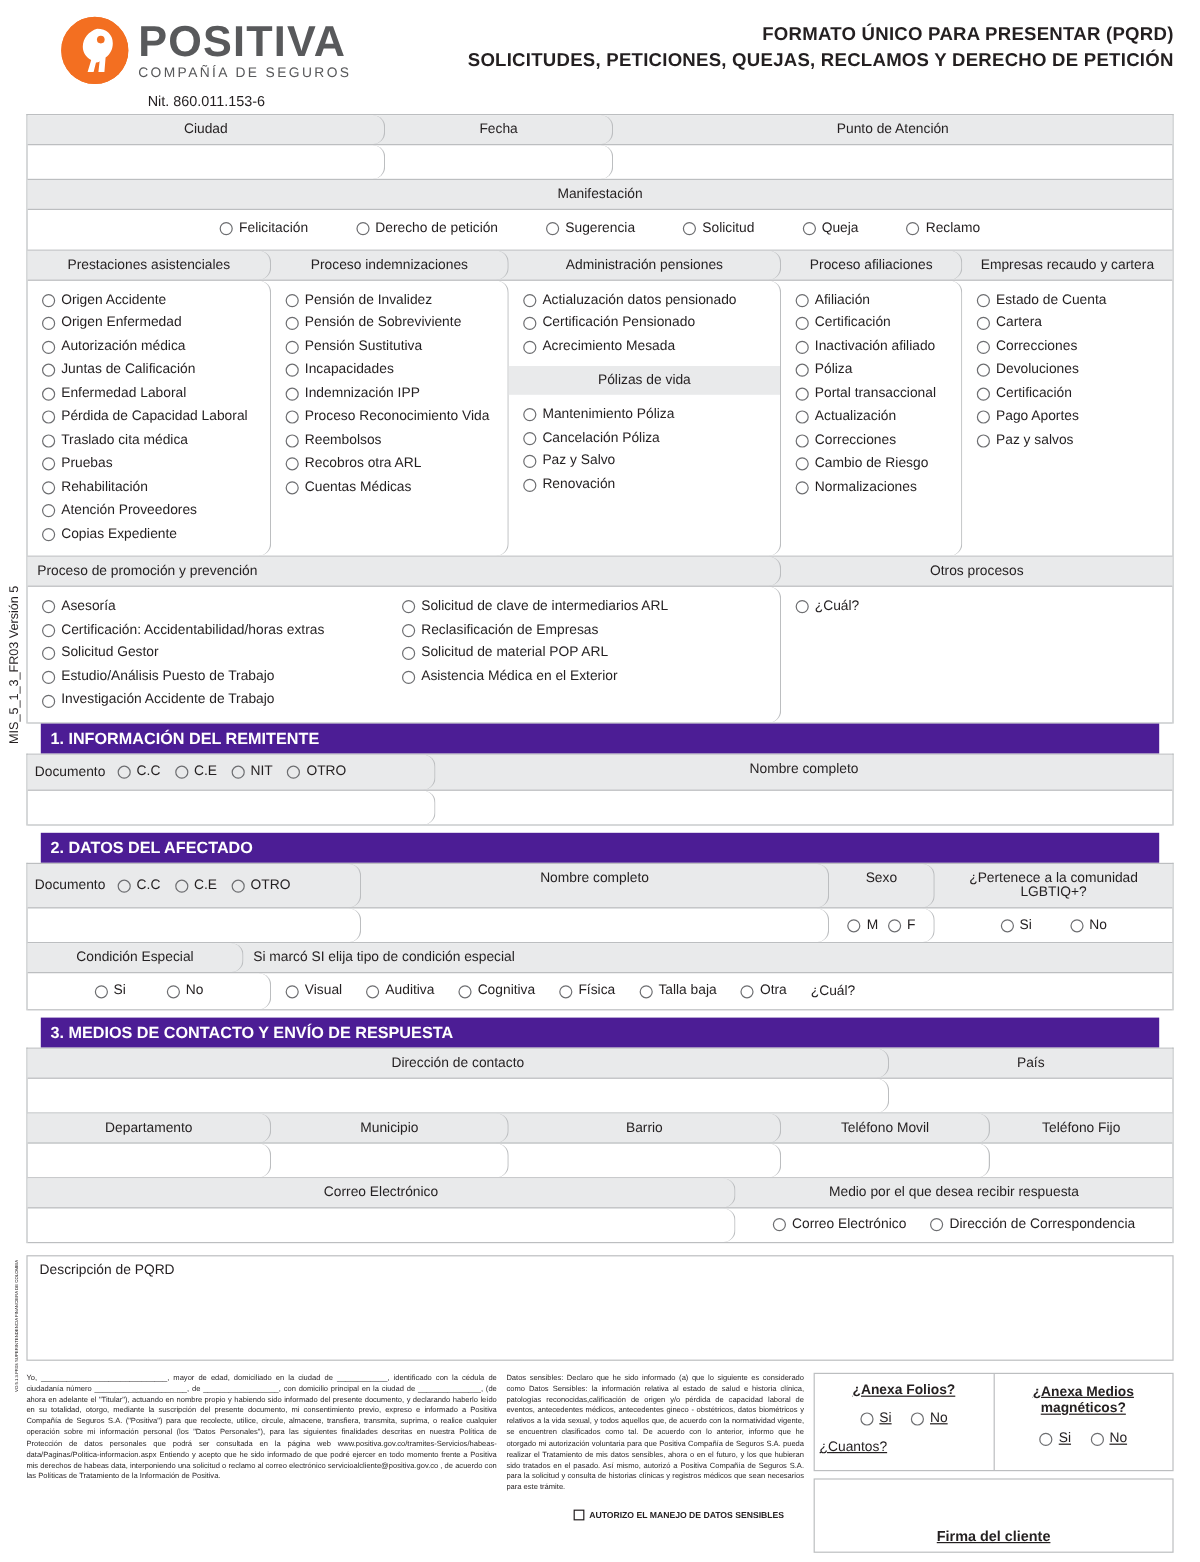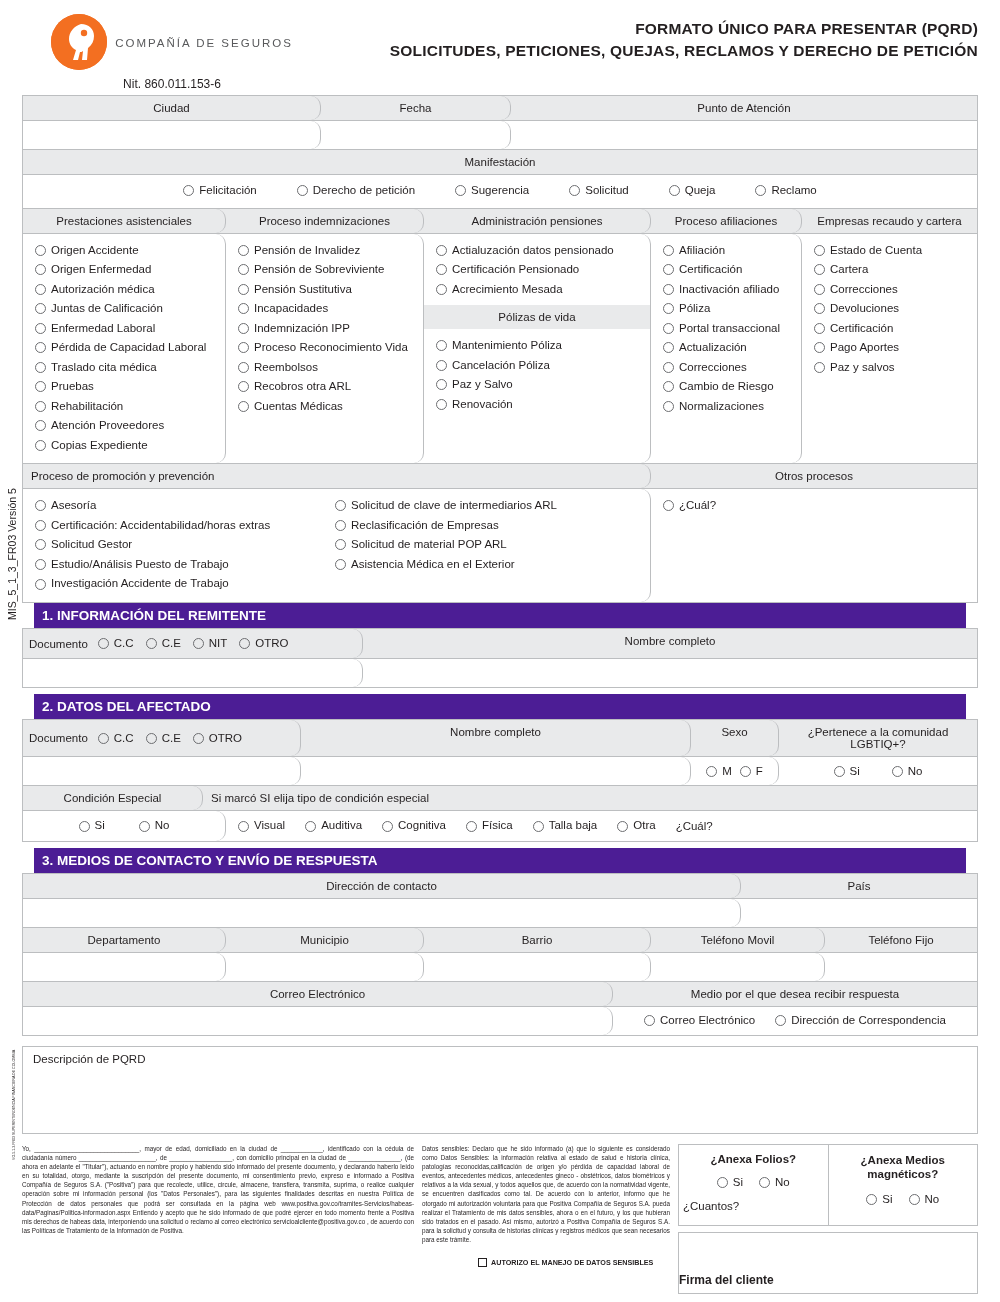--- a/index.html
+++ b/index.html
@@ -78,20 +78,21 @@
     <div class="logo-block">
       <div class="logo-row">
         <div class="logo-mark">
           <svg width="56" height="56" viewBox="0 0 56 56">
             <circle cx="28" cy="28" r="28" fill="#f36f21"></circle>
             <path d="M30 10c-7 2-12 8-12 15 0 5 3 9 7 11l-3 10h5l2-8c1 0 2 0 3-1l-1 9h5l1-12c4-3 6-7 6-12 0-7-5-12-13-12z" fill="#ffffff"></path>
             <circle cx="33" cy="19" r="3.2" fill="#f36f21"></circle>
           </svg>
         </div>
         <div class="logo-text">
+          <div class="logo-name">POSITIVA</div>
           <div class="logo-sub">COMPAÑÍA DE SEGUROS</div>
         </div>
       </div>
       <div class="nit">Nit. 860.011.153-6</div>
     </div>
     <div class="title-block">
       <div class="title-1">FORMATO ÚNICO PARA PRESENTAR (PQRD)</div>
       <div class="title-2">SOLICITUDES, PETICIONES, QUEJAS, RECLAMOS Y DERECHO DE PETICIÓN</div>
     </div>
   </div>
@@ -565,21 +566,21 @@
     <div style="font-size:11.5px;">Descripción de PQRD</div>
   </div>
 
   <div style="display:flex; margin:10px 22px 0 22px; gap:8px;">
     <div style="width:392px;">
       <div class="legal">Yo, ______________________________, mayor de edad, domiciliado en la ciudad de ____________, identificado con la cédula de ciudadanía número ______________________, de __________________, con domicilio principal en la ciudad de _______________, (de ahora en adelante el "Titular"), actuando en nombre propio y habiendo sido informado del presente documento, y declarando haberlo leído en su totalidad, otorgo, mediante la suscripción del presente documento, mi consentimiento previo, expreso e informado a Positiva Compañía de Seguros S.A. ("Positiva") para que recolecte, utilice, circule, almacene, transfiera, transmita, suprima, o realice cualquier operación sobre mi información personal (los "Datos Personales"), para las siguientes finalidades descritas en nuestra Política de Protección de datos personales que podrá ser consultada en la página web www.positiva.gov.co/tramites-Servicios/habeas-data/Paginas/Politica-informacion.aspx Entiendo y acepto que he sido informado de que podré ejercer en todo momento frente a Positiva mis derechos de habeas data, interponiendo una solicitud o reclamo al correo electrónico servicioalcliente@positiva.gov.co , de acuerdo con las Políticas de Tratamiento de la Información de Positiva.</div>
     </div>
     <div style="width:248px;">
       <div class="legal2">Datos sensibles: Declaro que he sido informado (a) que lo siguiente es considerado como Datos Sensibles: la información relativa al estado de salud e historia clínica, patologías reconocidas,calificación de origen y/o pérdida de capacidad laboral de eventos, antecedentes médicos, antecedentes gineco - obstétricos, datos biométricos y relativos a la vida sexual, y todos aquellos que, de acuerdo con la normatividad vigente, se encuentren clasificados como tal. De acuerdo con lo anterior, informo que he otorgado mi autorización voluntaria para que Positiva Compañía de Seguros S.A. pueda realizar el Tratamiento de mis datos sensibles, ahora o en el futuro, y los que hubieran sido tratados en el pasado. Así mismo, autorizó a Positiva Compañía de Seguros S.A. para la solicitud y consulta de historias clínicas y registros médicos que sean necesarios para este trámite.</div>
     </div>
-    <div style="flex:1; display:flex; flex-direction:column; gap:6px;">
+    <div style="flex:1; display:flex; flex-direction:column; gap:6px;text-decoration:underline;">
       <div style="display:flex; border:1px solid #bcbec0; height:82px;">
         <div style="flex:1; border-right:1px solid #bcbec0; text-align:center; padding:8px 4px;">
           <div style="font-size:11.5px; font-weight:bold;">¿Anexa Folios?</div>
           <div style="display:flex; justify-content:center; gap:16px; margin-top:8px;">
             <label class="opt">
                 <i class="rad"></i>
                 <span class="lbl">Si</span>
               </label>
             <label class="opt">
                 <i class="rad"></i>
@@ -595,21 +596,21 @@
                 <i class="rad"></i>
                 <span class="lbl">Si</span>
               </label>
             <label class="opt">
                 <i class="rad"></i>
                 <span class="lbl">No</span>
               </label>
           </div>
         </div>
       </div>
-      <div style="border:1px solid #bcbec0; height:62px; display:flex; align-items:flex-end; padding-bottom:6px;">
+      <div style="border:1px solid #bcbec0; height:62px; display:flex; align-items:flex-end; justify-content:center; padding-bottom:6px;">
         <span style="font-size:12px; font-weight:bold;">Firma del cliente</span>
       </div>
     </div>
   </div>
 
   <div style="position:absolute; left:478px; top:1258px; display:flex; align-items:center;">
     <i class="chk"></i>
     <span style="font-size:7.2px; font-weight:bold;">AUTORIZO EL MANEJO DE DATOS SENSIBLES</span>
   </div>
 

